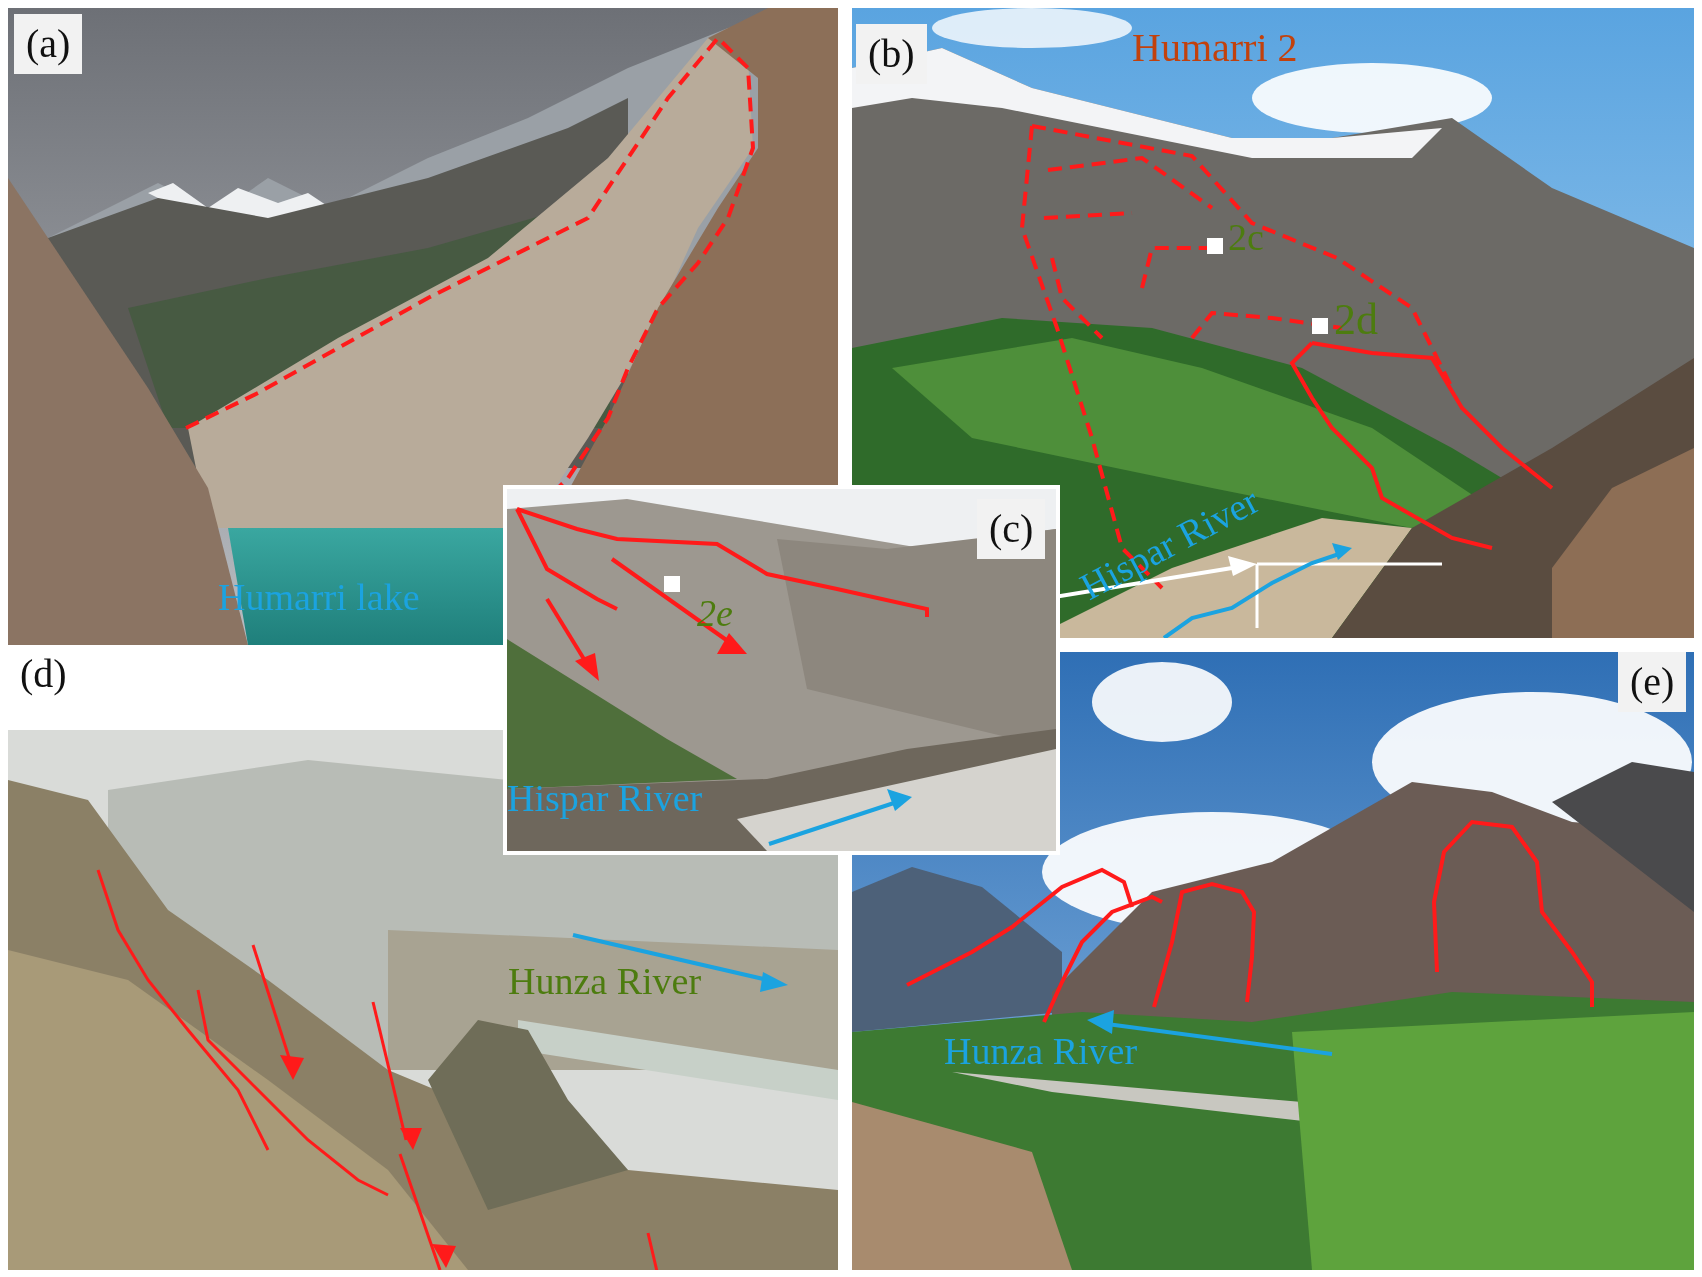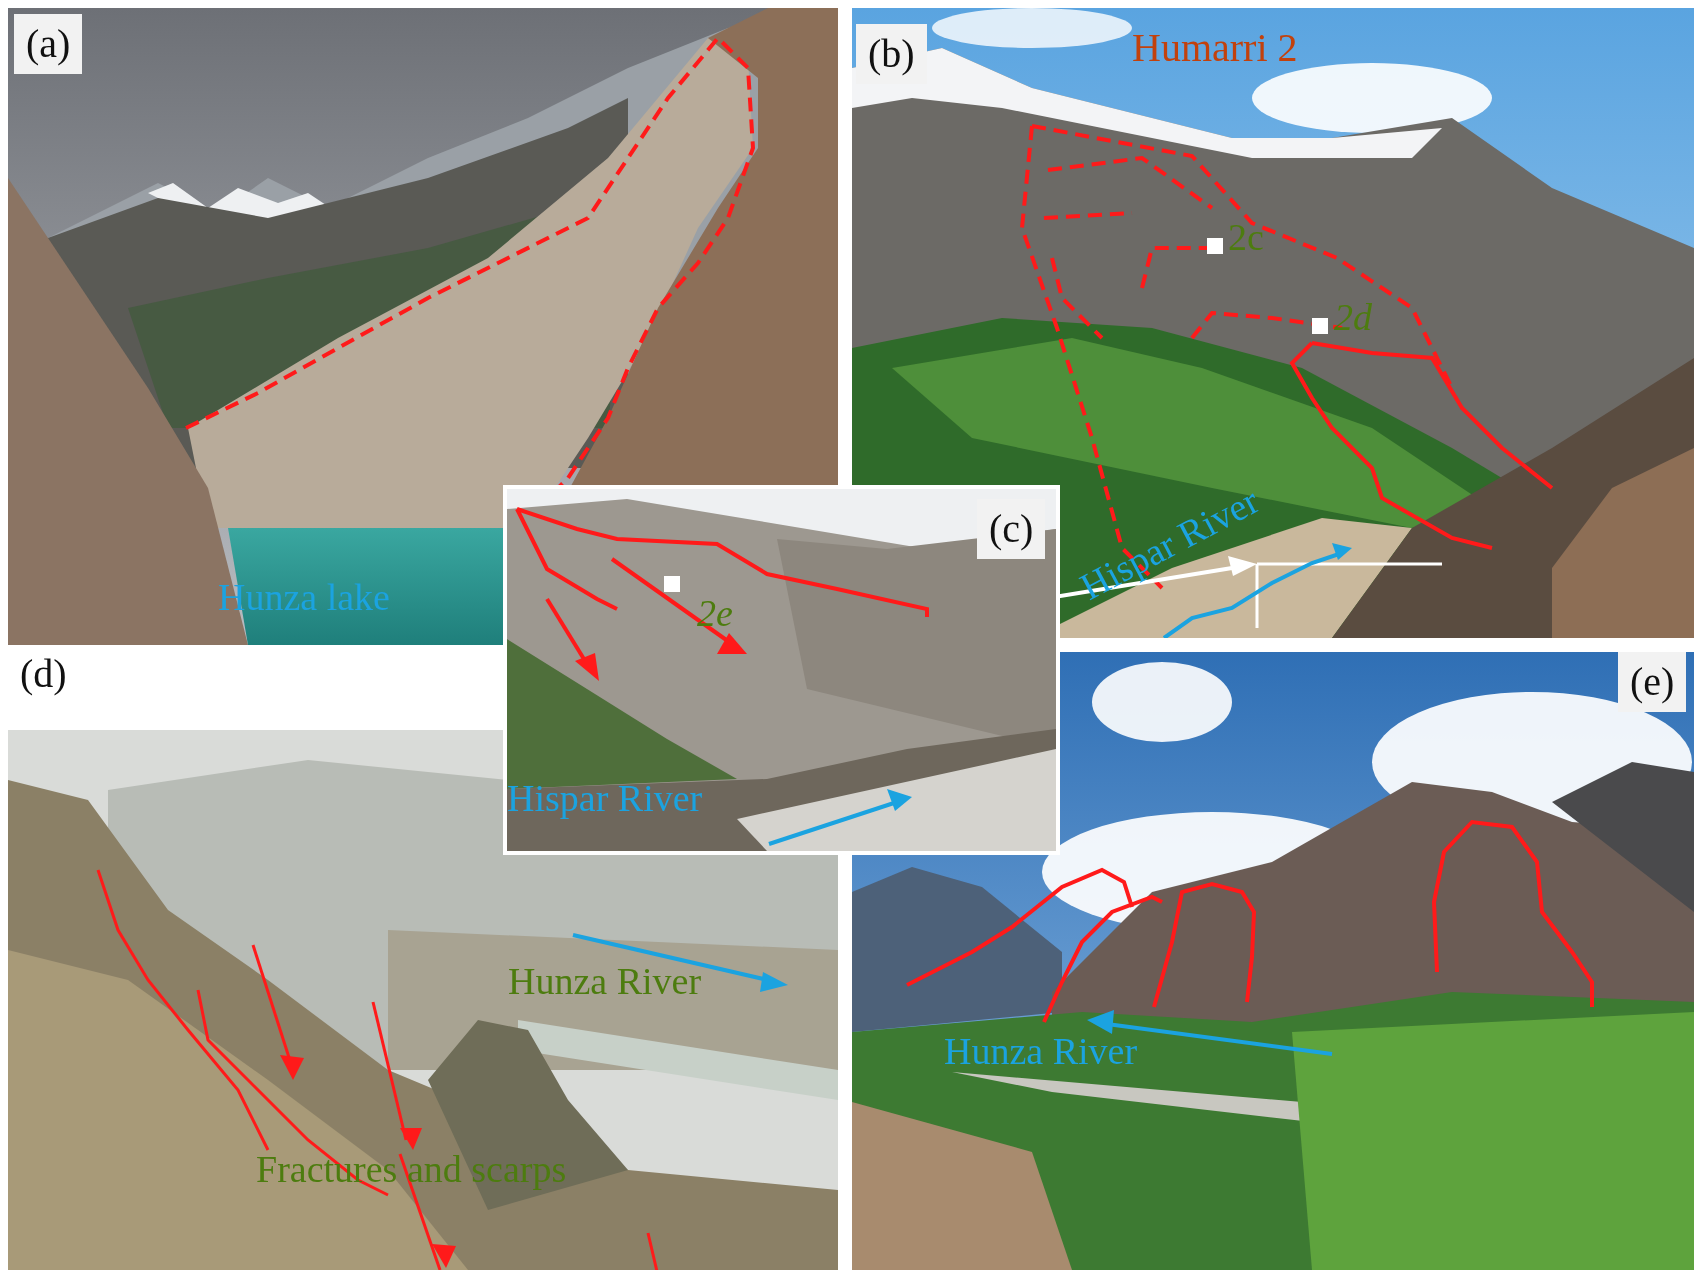--- a/index.html
+++ b/index.html
@@ -34,21 +34,21 @@
     <path d="M140 185 L165 175 L200 200 L230 180 L270 195 L300 185 L330 205 L300 215 L200 215 Z" fill="#eef0f2"></path>
     <path d="M40 230 L150 190 L260 210 L420 170 L560 120 L620 90 L620 460 L40 460 Z" fill="#5a5a55"></path>
     <path d="M120 300 L260 270 L420 240 L560 200 L620 200 L600 420 L160 420 Z" fill="#3f5a3a" opacity="0.7"></path>
     <path d="M180 420 L330 330 L480 250 L600 150 L700 30 L740 50 L745 140 L690 220 L640 330 L580 430 L520 520 L200 520 Z" fill="#b8ab9a"></path>
     <path d="M700 30 L760 0 L830 0 L830 637 L520 637 L540 520 L600 410 L650 300 L710 200 L750 140 L750 70 Z" fill="#8c6f58"></path>
     <path d="M0 170 L60 260 L140 380 L200 480 L240 637 L0 637 Z" fill="#8b7463"></path>
     <path d="M220 520 L520 520 L520 637 L240 637 Z" fill="url(#aLake)"></path>
     <path d="M178 420 L250 385 L330 340 L420 290 L500 250 L580 210 L620 150 L660 90 L710 30 L740 60 L745 140 L720 210 L690 255 L650 300 L620 360 L600 410 L580 440 L560 470 L540 490" fill="none" stroke="#ff1a1a" stroke-width="4" stroke-dasharray="14 8"></path>
   </svg>
   <div class="label" style="left:6px;top:6px;">(a)</div>
-  <div class="txt blue" style="left:210px;top:570px;font-size:38px;">Hunza lake</div>
+  <div class="txt blue" style="left:210px;top:570px;font-size:38px;">Humarri lake</div>
 </div>
 
 <div class="panel" style="left:852px;top:8px;width:842px;height:630px;">
   <svg viewBox="0 0 842 630" preserveAspectRatio="none">
     <defs>
       <linearGradient id="bSky" x1="0" y1="0" x2="0" y2="1">
           <stop offset="0" stop-color="#5aa4e0"></stop>
           <stop offset="1" stop-color="#a8d0ef"></stop>
         </linearGradient>
     </defs>
@@ -77,21 +77,21 @@
     <polygon points="405,556 376,548 381,568" fill="#fff"></polygon>
     <path d="M405 556 L590 556 M405 556 L405 620" fill="none" stroke="#fff" stroke-width="3"></path>
     <path d="M312 630 L340 610 L380 600 L420 575 L460 555 L490 545" fill="none" stroke="#1ba3e0" stroke-width="4"></path>
     <polygon points="500,540 480,535 486,552" fill="#1ba3e0"></polygon>
   </svg>
   <div class="label" style="left:4px;top:16px;">(b)</div>
   <div class="txt black" style="left:280px;top:20px;font-size:40px;">Humarri 2</div>
   <div class="sq" style="left:355px;top:230px;"></div>
   <div class="txt white" style="left:376px;top:210px;font-size:38px;">2c</div>
   <div class="sq" style="left:460px;top:310px;"></div>
-  <div class="txt white" style="left:482px;top:290px;font-size:38px;font-style:italic;">2d</div>
+  <div class="txt white" style="left:482px;top:290px;font-size:44px;">2d</div>
   <div class="txt blue" style="left:240px;top:560px;font-size:38px;transform:rotate(-28deg);transform-origin:left bottom;">Hispar River</div>
 </div>
 
 <div class="panel" style="left:8px;top:650px;width:830px;height:620px;">
   <svg viewBox="0 0 830 620" preserveAspectRatio="none">
     <rect width="830" height="620" fill="#ffffff"></rect>
     <rect x="0" y="80" width="830" height="540" fill="#d9dbd8"></rect>
     <path d="M100 140 L300 110 L500 130 L830 160 L830 420 L100 420 Z" fill="#b8bcb6"></path>
     <path d="M380 280 L830 300 L830 420 L380 420 Z" fill="#a8a392"></path>
     <path d="M510 370 L830 420 L830 450 L510 400 Z" fill="#c7d0c8"></path>
@@ -110,21 +110,20 @@
     </g>
     <polygon points="285,430 272,405 296,408" fill="#ff1a1a"></polygon>
     <polygon points="405,500 392,478 414,478" fill="#ff1a1a"></polygon>
     <polygon points="438,618 424,594 448,596" fill="#ff1a1a"></polygon>
     <polygon points="680,720 664,693 690,692" fill="#ff1a1a"></polygon>
     <line x1="565" y1="285" x2="760" y2="330" stroke="#1ba3e0" stroke-width="4"></line>
     <polygon points="780,335 755,322 752,342" fill="#1ba3e0"></polygon>
   </svg>
   <div class="label plain" style="left:0px;top:-6px;">(d)</div>
   <div class="txt white" style="left:500px;top:312px;font-size:38px;">Hunza River</div>
-  <div class="txt white" style="left:248px;top:500px;font-size:38px;">Fractures and scarps</div>
 </div>
 
 <div class="panel" style="left:852px;top:652px;width:842px;height:618px;">
   <svg viewBox="0 0 842 618" preserveAspectRatio="none">
     <defs>
       <linearGradient id="eSky" x1="0" y1="0" x2="0" y2="1">
           <stop offset="0" stop-color="#2f6fb5"></stop>
           <stop offset="1" stop-color="#8fbce6"></stop>
         </linearGradient>
     </defs>

